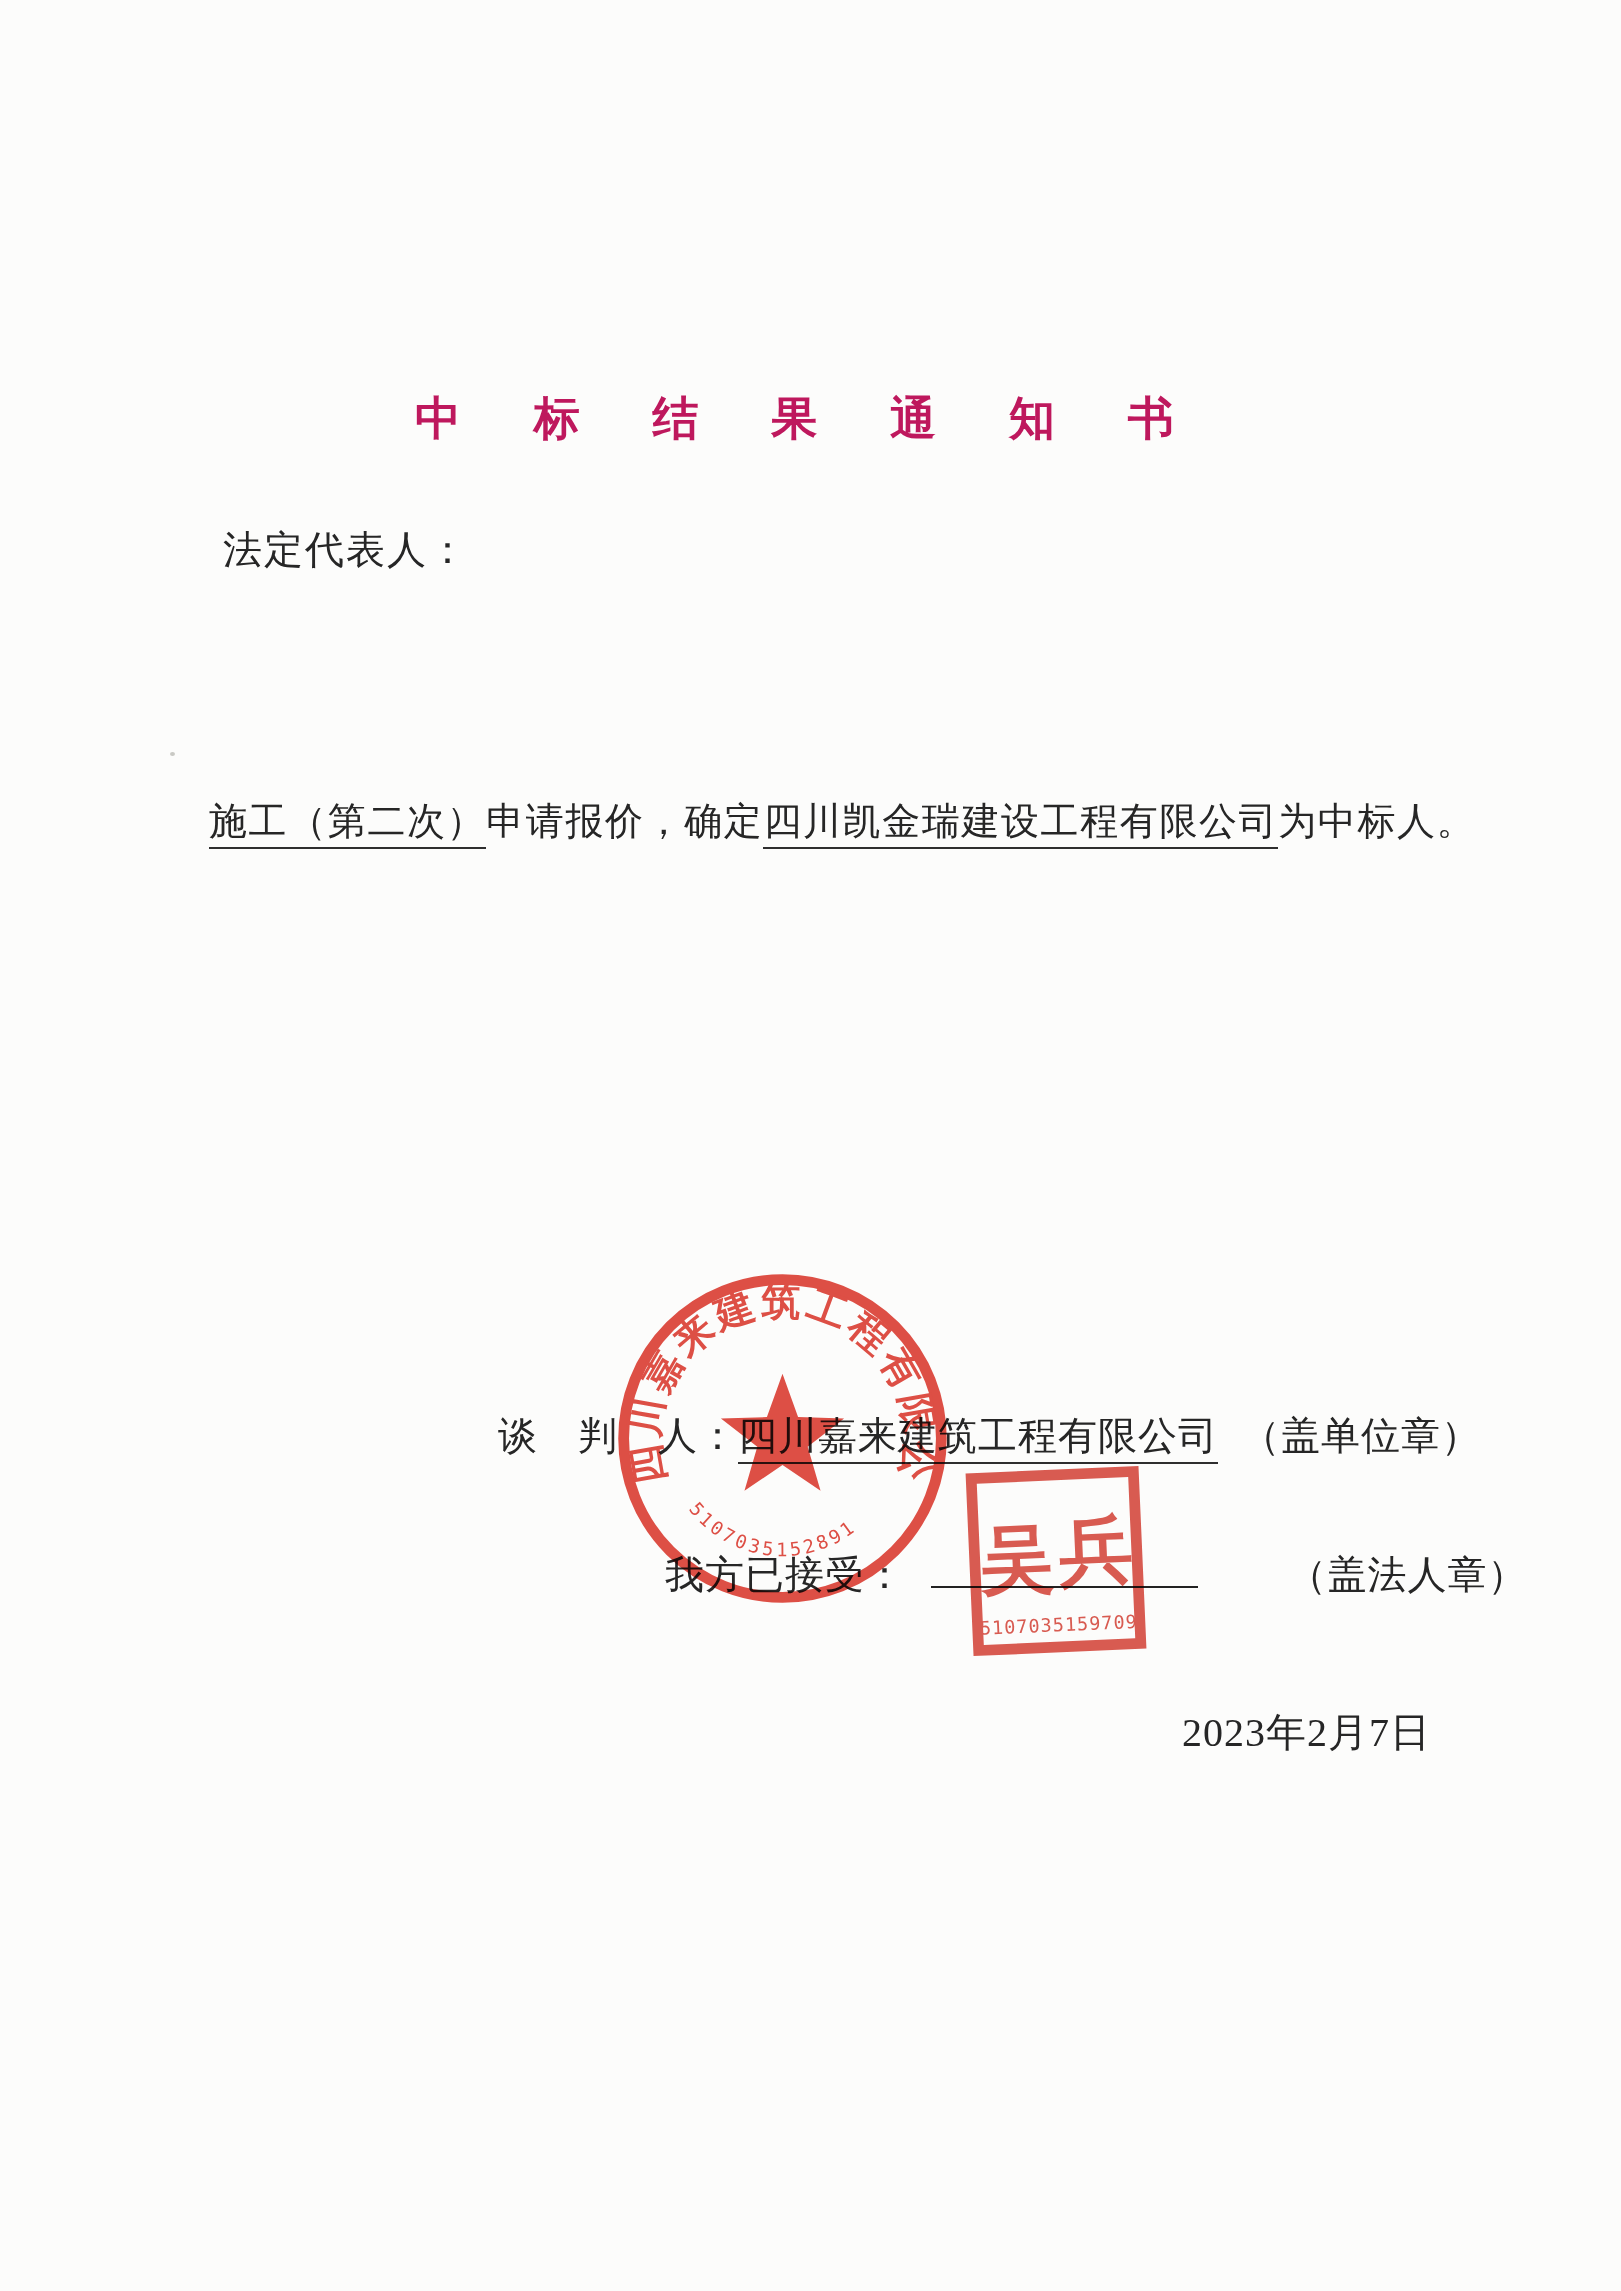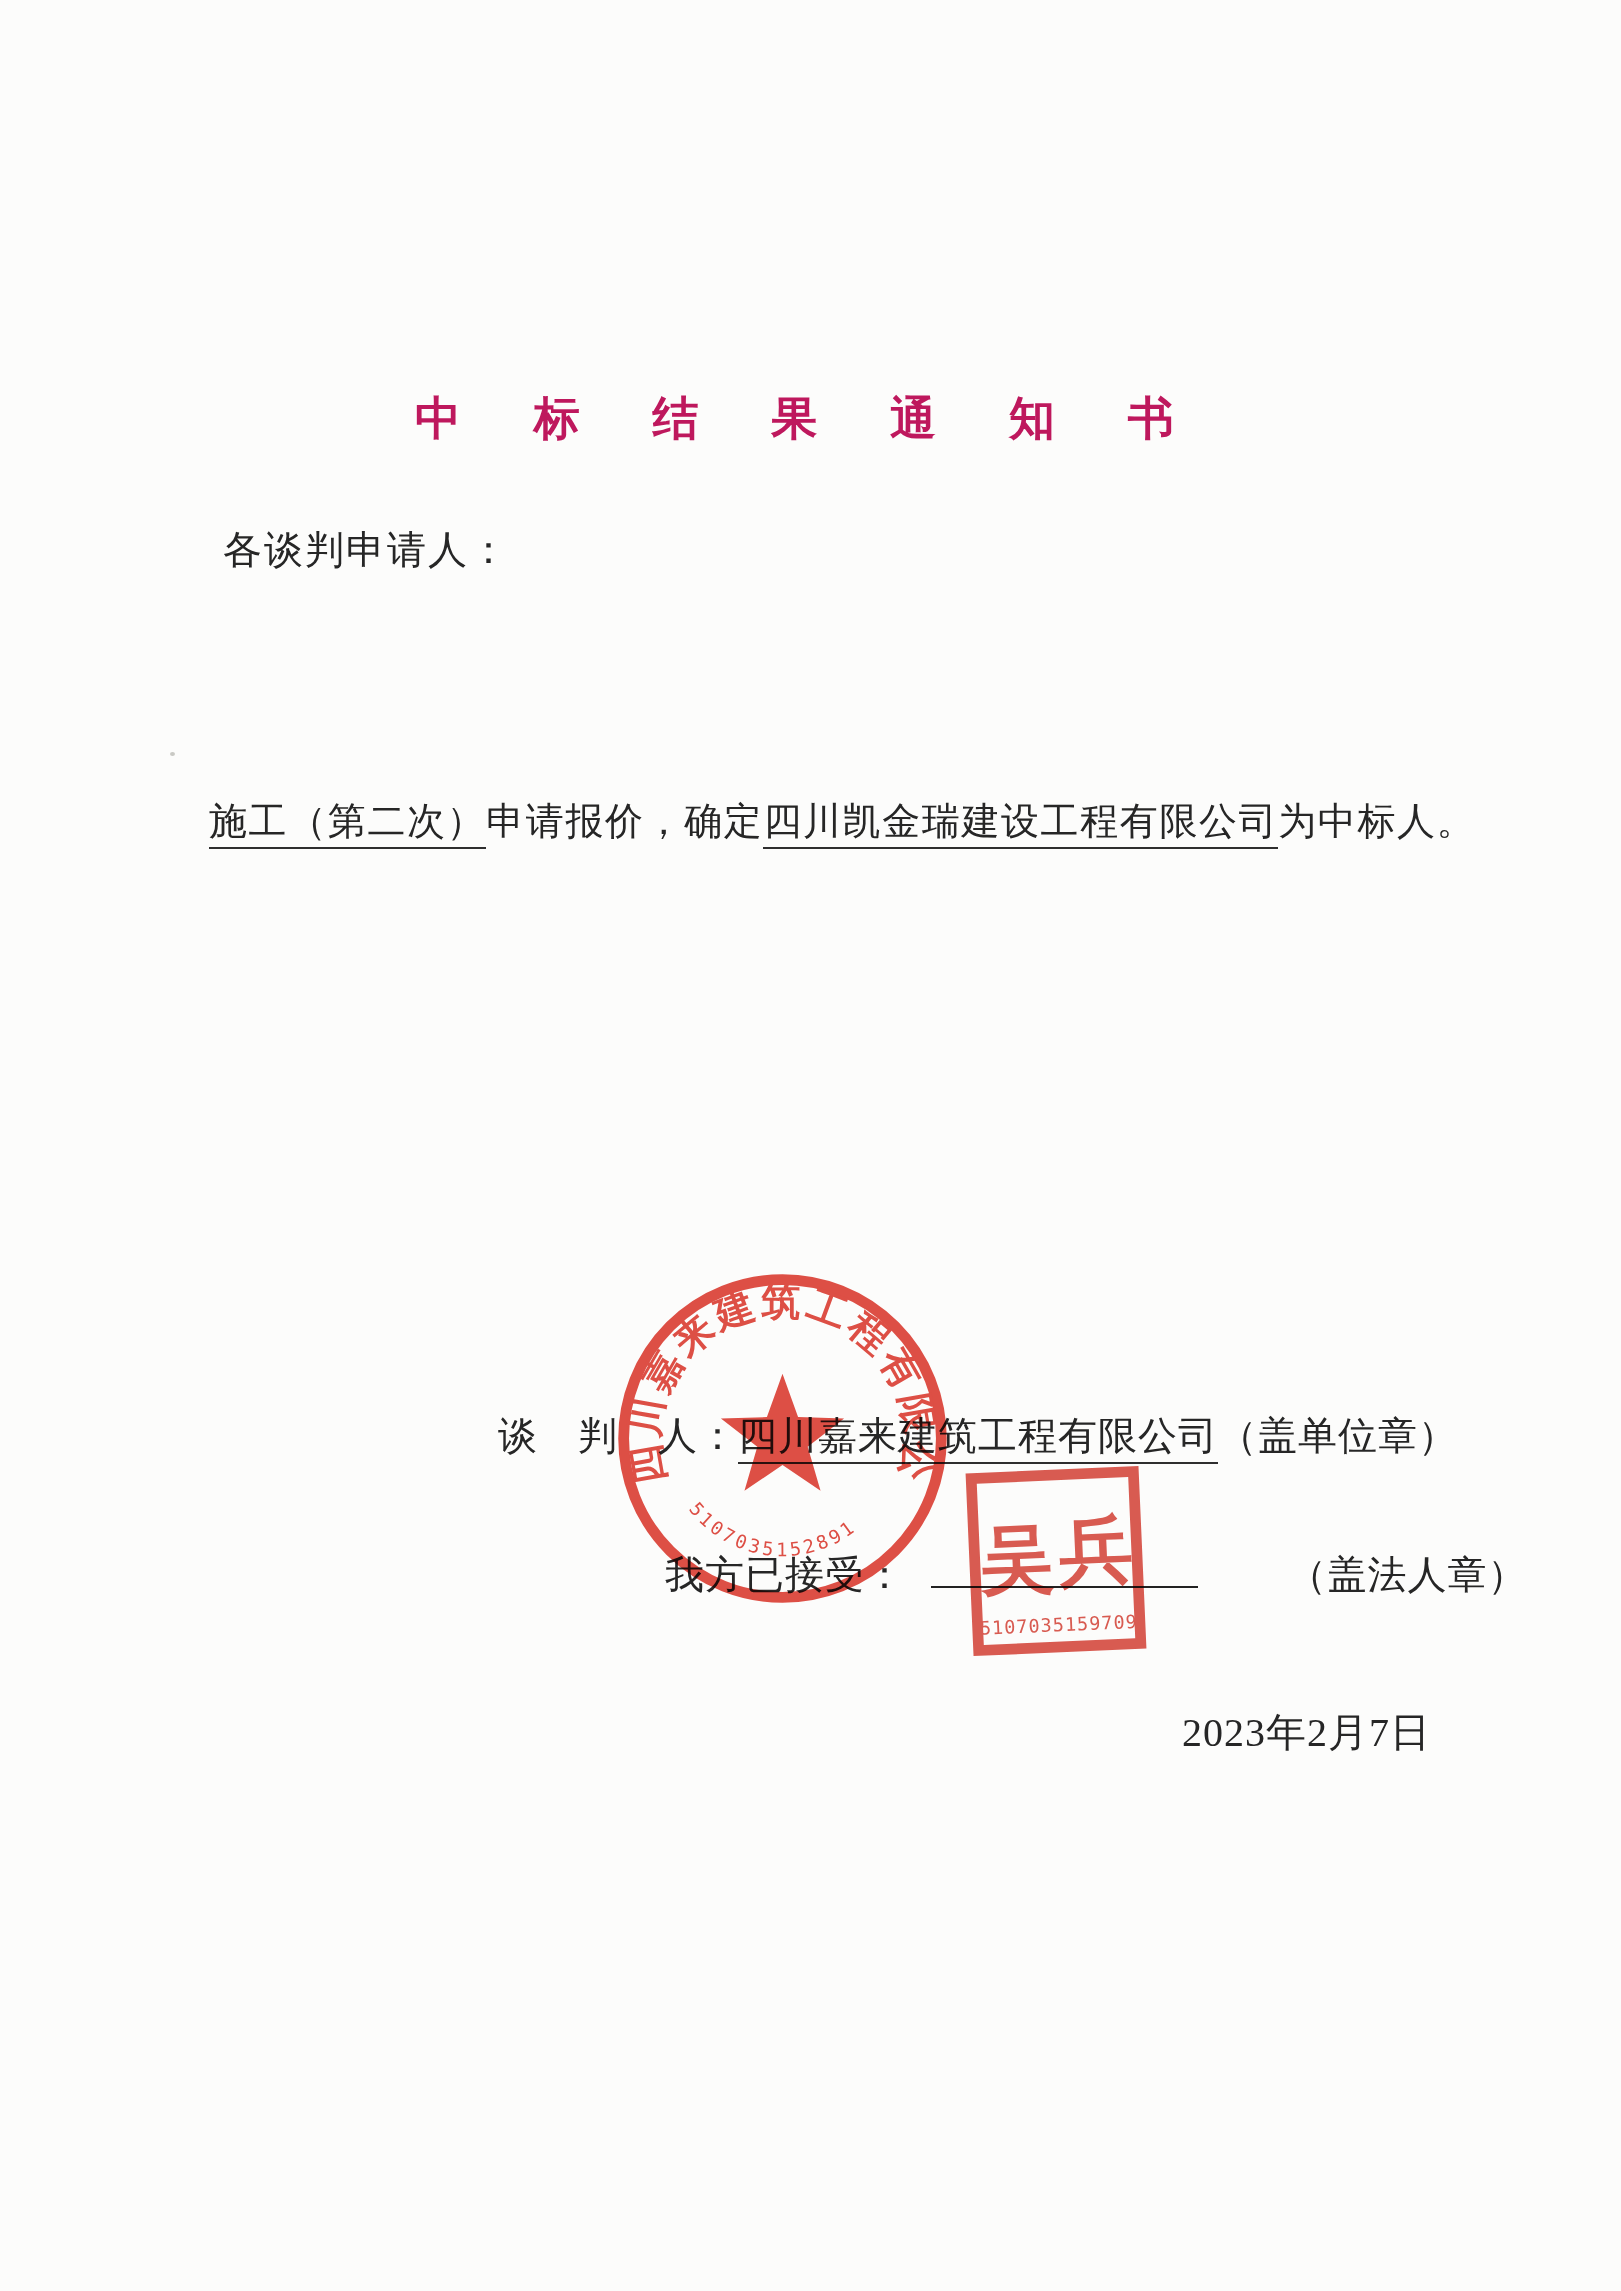--- a/index.html
+++ b/index.html
@@ -28,34 +28,34 @@
   .thanks{font-size:38px;letter-spacing:2px;}
   .sigline{font-size:39px;letter-spacing:1px;}
   .useg{border-bottom:2.5px solid #2e2e2e;padding-bottom:4.9px;}
   .sig-underline-text{border-bottom:2.5px solid #2e2e2e;padding-bottom:4.9px;}
   .blank-line{
     display:inline-block;
     width:267px;height:1.0em;
     border-bottom:2.9px solid #222;
     vertical-align:baseline;
   }
-  .suffix{margin-left:0;}
+  .suffix{margin-left:23px;}
   .datetext{font-size:40px;letter-spacing:1px;}
   .stamp{mix-blend-mode:multiply;opacity:0.88;}
   .square-stamp{transform:rotate(-2.5deg);}
   .speck{position:absolute;width:4.9px;height:3.9px;border-radius:50%;background:#c9c9c4;}
 </style>
 </head>
 <body>
 
 <div class="page">
 
   <div class="abs title" style="left:415px;top:388px;">中 标 结 果 通 知 书</div>
 
-  <div class="abs salutation" style="left:223px;top:523px;">各谈判申请人：</div>
+  <div class="abs salutation" style="left:223px;top:523px;">法定代表人：</div>
 
   <div class="abs bodyline l3" style="left:209px;top:796px;"><span class="useg">施工（第二次）</span><span>申请报价，确定</span><span class="useg">四川凯金瑞建设工程有限公司</span><span>为中标人。</span></div>
 
 
   <div class="speck" style="left:170px;top:752px;"></div>
 
   <div class="abs sigline" style="left:498px;top:1409px;">
     <span>谈　判　人：</span><span class="sig-underline-text">四川嘉来建筑工程有限公司</span><span class="suffix">（盖单位章）</span>
   </div>
 

